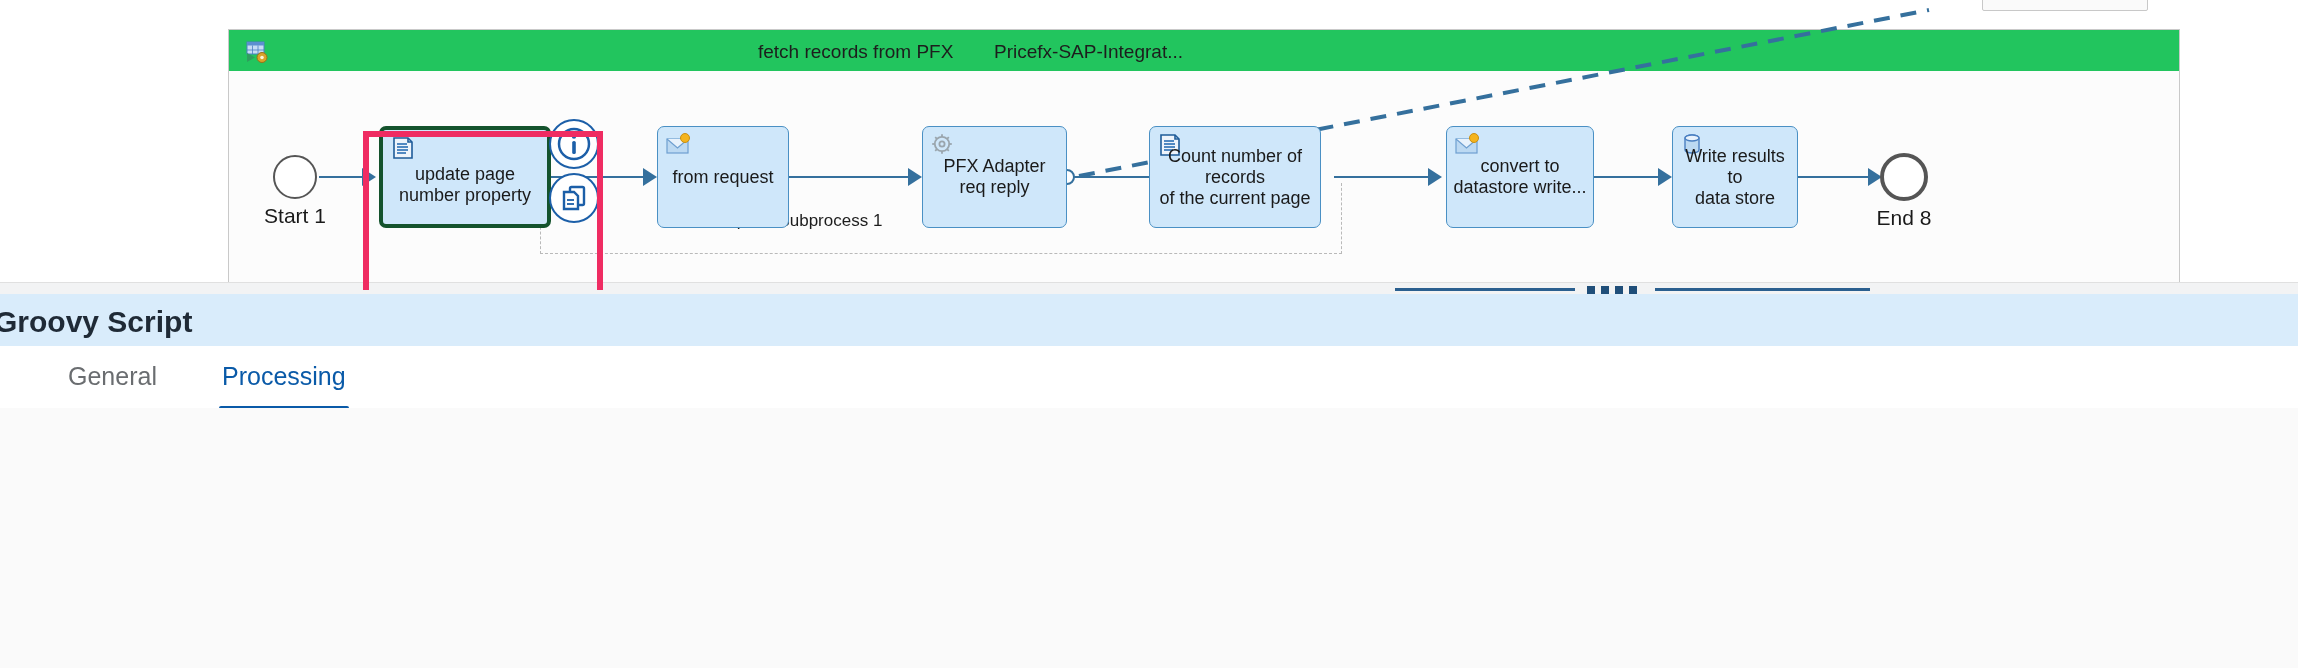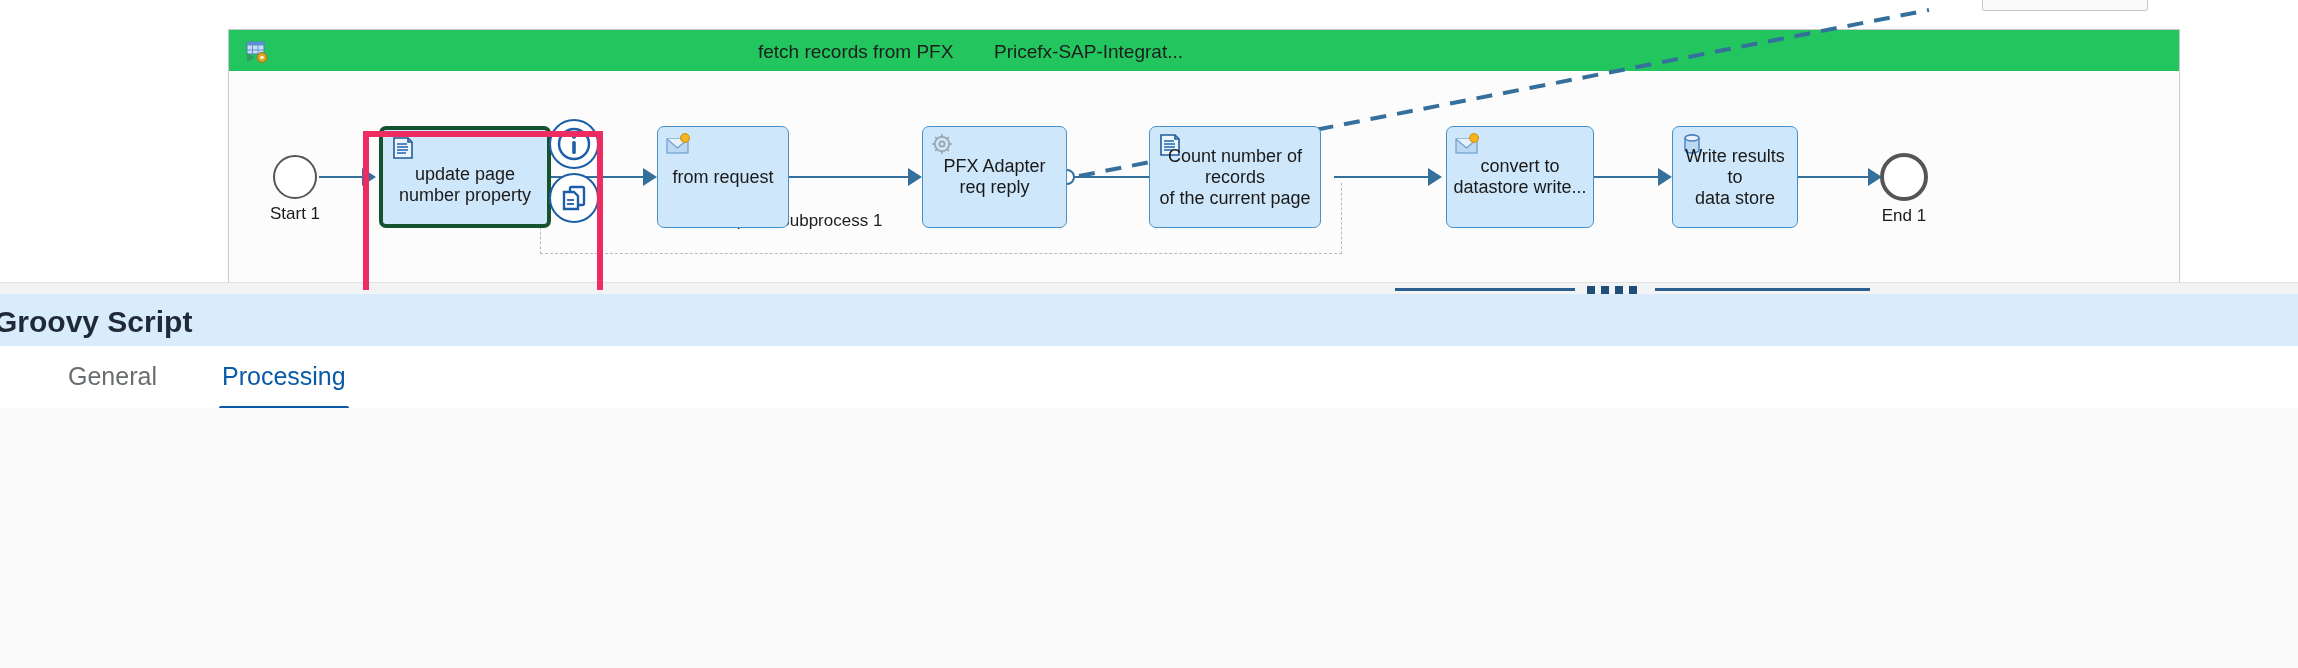--- a/index.html
+++ b/index.html
@@ -69,21 +69,21 @@
 
   .task.selected{border:4px solid #14532d;}
 
   
   .event{
     position:absolute;border-radius:50%;background:#ffffff;box-sizing:border-box;
   }
   .event.start{border:2px solid #555555;}
   .event.end{border:4px solid #555555;}
   .event-label{
-    position:absolute;text-align:center;font-size:17px;color:#1a1a1a;white-space:nowrap;
+    position:absolute;text-align:center;font-size:21px;color:#1a1a1a;white-space:nowrap;
   }
 
   
   .conn{position:absolute;height:2px;background:#35709d;}
   .arrowhead{
     position:absolute;width:0;height:0;
     border-top:9px solid transparent;border-bottom:9px solid transparent;
     border-left:14px solid #35709d;
   }
   .boundary-circle{
@@ -299,21 +299,21 @@
         <span class="task-icon">
           <svg width="26" height="26" viewBox="0 0 26 26">
             <path d="M5 6 a7 3 0 0 1 14 0 v12 a7 3 0 0 1 -14 0 Z" fill="#bcd9f2" stroke="#4a7fc1" stroke-width="1.4"></path>
             <ellipse cx="12" cy="6" rx="7" ry="3" fill="#e8f2fc" stroke="#4a7fc1" stroke-width="1.4"></ellipse>
           </svg>
         </span>
         <span class="task-label">Write results to<br>data store</span>
       </div>
 
       <div class="event end" style="left:1651px;top:82px;width:48px;height:48px;"></div>
-      <span class="event-label" style="left:1623px;top:135px;width:104px;">End 1</span>
+      <span class="event-label" style="left:1623px;top:135px;width:104px;">End 8</span>
 
     </div>
   </div>
 
   <div id="selection-highlight"></div>
 </div>
 
 <div id="splitter">
   <div id="splitter-line-left"></div>
   <div id="splitter-dots">

